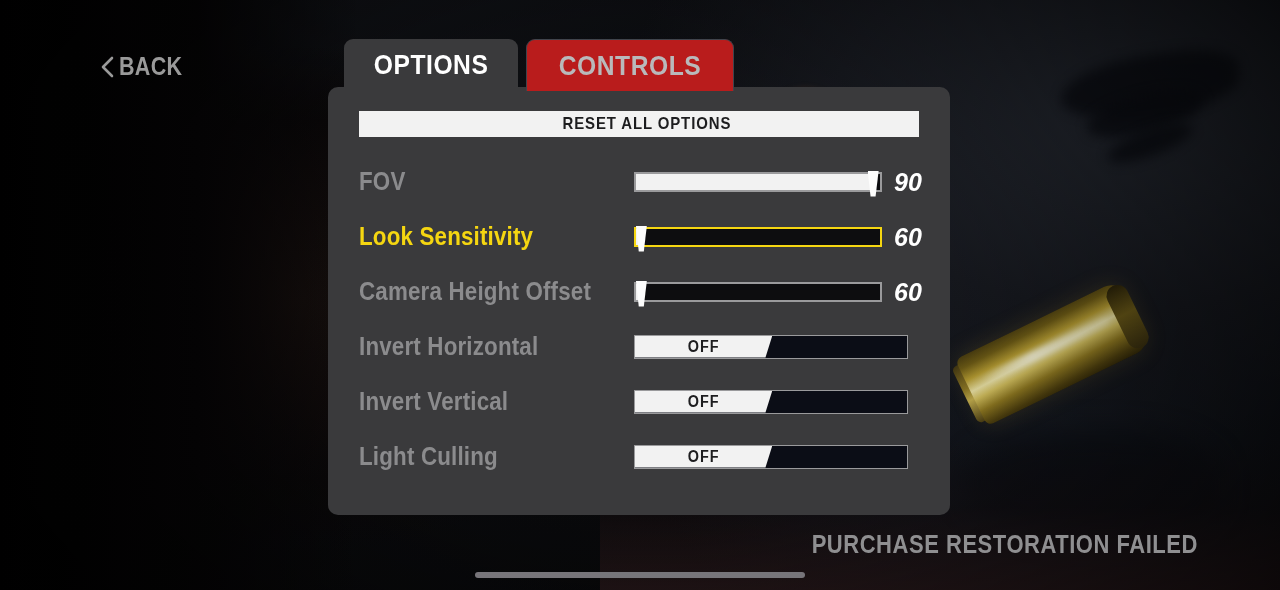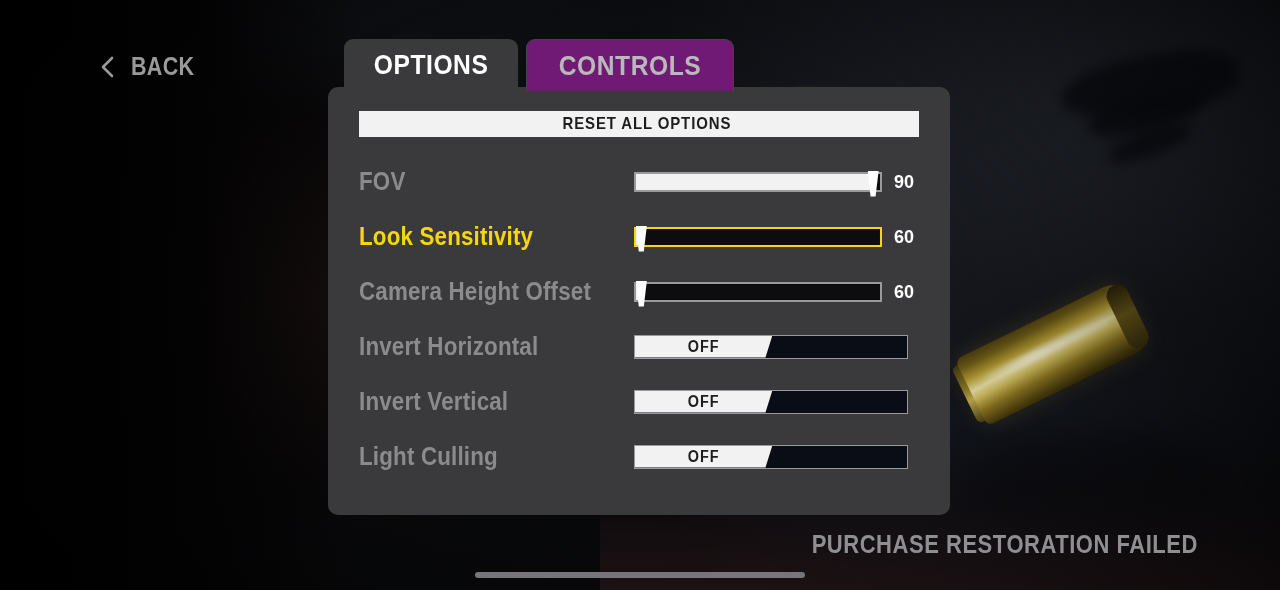--- a/index.html
+++ b/index.html
@@ -80,21 +80,21 @@
   }
   .casing .spec {
     position:absolute; left:14px; top:27px; width:142px; height:9px;
     background:linear-gradient(90deg, rgba(255,250,215,0) 0%, rgba(255,252,225,0.92) 40%, rgba(255,248,200,0.35) 100%);
     filter:blur(2.4px); border-radius:5px;
   }
 
   
   .back-btn {
     position:absolute; left:100px; top:52px;
-    display:flex; align-items:center; gap:16px;
+    display:flex; align-items:center; gap:4px;
     cursor:pointer; user-select:none;
   }
   .back-chevron {
     width:15px; height:22px; display:block;
   }
   .back-label {
     color:#9a9a9a; font-size:25px; font-weight:bold;
     letter-spacing:.4px; transform:scaleX(0.86); transform-origin:left center;
     font-family:"Liberation Sans Narrow","Liberation Sans", sans-serif;
   }
@@ -111,21 +111,21 @@
     cursor:pointer; user-select:none;
   }
   .tab-label {
     font-size:28px; font-weight:bold; letter-spacing:.6px;
     transform:scaleX(0.88); transform-origin:center;
     font-family:"Liberation Sans Narrow","Liberation Sans", sans-serif;
   }
   .tab.active { background:#3a3a3c; }
   .tab.active .tab-label { color:#ffffff; }
   .tab.inactive {
-    background:#701a75;
+    background:#b91c1c;
     border:1px solid #40444c; border-bottom:none;
   }
   .tab.inactive .tab-label { color:#b9b9bb; }
 
   
   .panel {
     position:absolute; left:328px; top:87px; width:622px; height:428px;
     background:#3a3a3c;
     border-radius:10px 10px 10px 10px;
     z-index:3;
@@ -170,22 +170,23 @@
     position:absolute; left:0; top:0; bottom:0;
     background:#f2f2f2;
   }
   .slider-handle {
     position:absolute; top:-3px; width:11px; height:26px;
     background:#fdfdfd;
     clip-path:polygon(0 0, 100% 0, 72% 100%, 26% 100%);
   }
   .slider-value {
     position:absolute; left:566px; top:50%; transform:translateY(-50%);
-    color:#ffffff; font-size:18px; font-weight:bold;
-    font-family:"Liberation Sans Narrow","Liberation Sans", sans-serif;
+    color:#ffffff; font-size:25px; font-weight:bold;
+    font-family:"Liberation Sans Narrow","Liberation Sans", sans-serif;
+    font-style:italic;
   }
 
   
   .toggle {
     position:absolute; left:306px; top:50%; transform:translateY(-50%);
     width:274px; height:24px;
     border:1px solid #9a9a9c;
     background:#0b0d16;
     cursor:pointer; user-select:none; overflow:hidden;
   }

